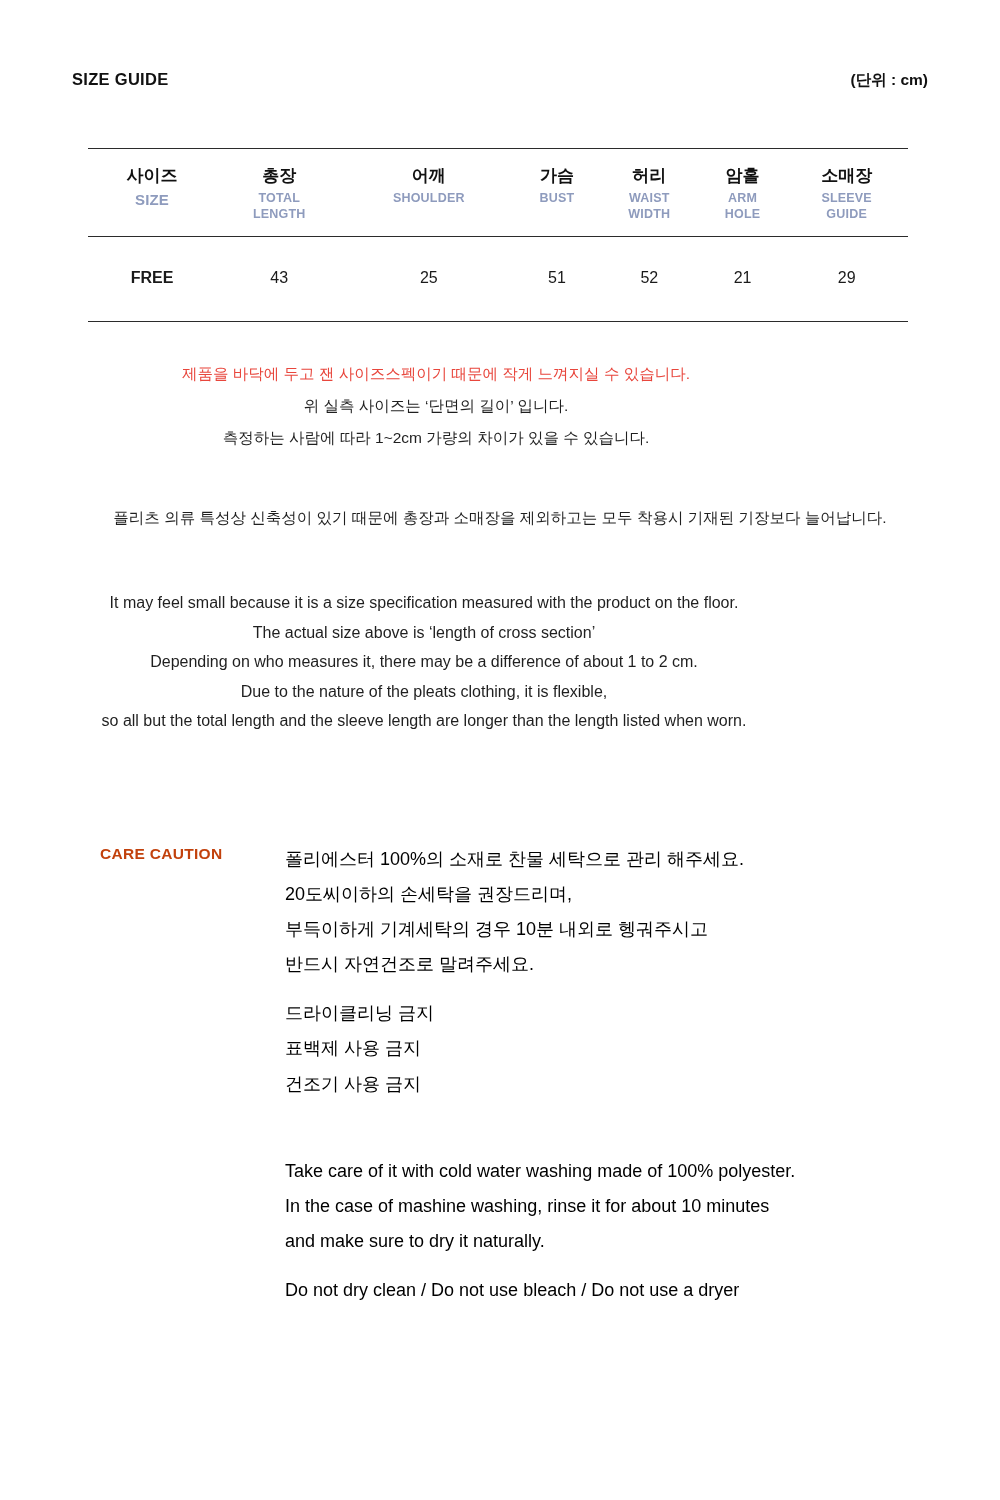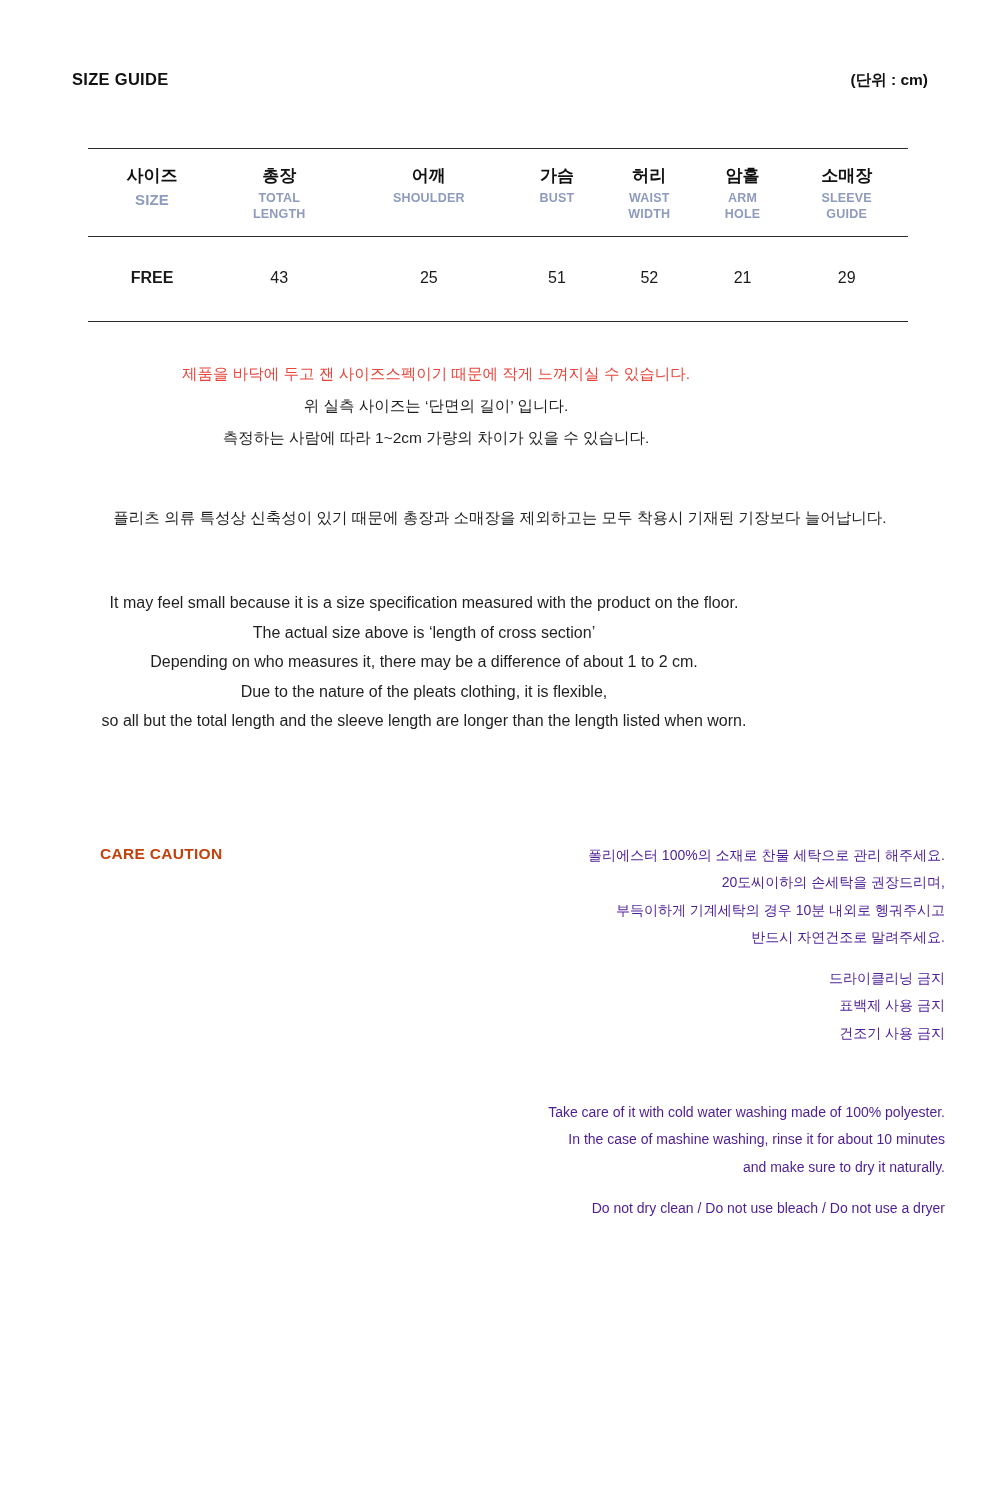--- a/index.html
+++ b/index.html
@@ -148,24 +148,23 @@
     letter-spacing: 0.3px;
     margin-left: 20px;
   }
   .care-body {
     position: absolute;
     left: 285px;
     top: 842px;
     width: 660px;
   }
   .care-body .care-line {
-    font-size: 14px;
-    color: #4c1d95;
+    font-size: 18px;
+    color: #000000;
     line-height: 1.95;
-    text-align: right;
   }
   .care-gap-sm { height: 14px; }
   .care-gap-lg { height: 52px; }
 </style>
 </head>
 <body>
 
 <div class="page">
 
   <div class="header">

